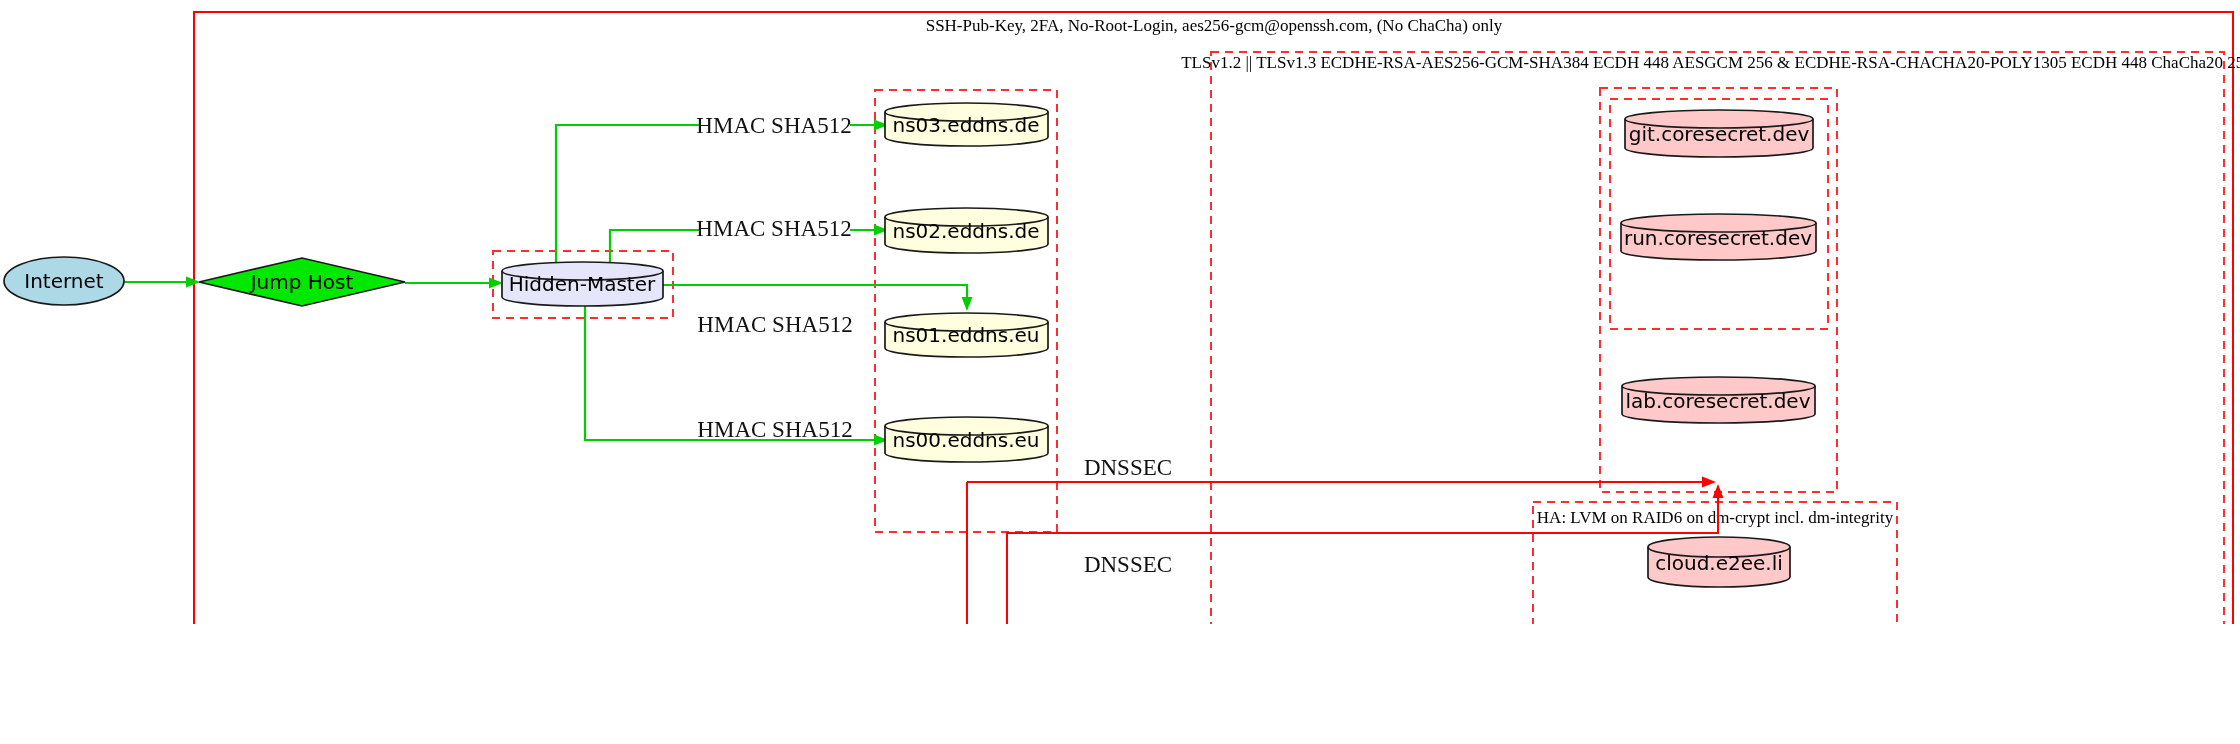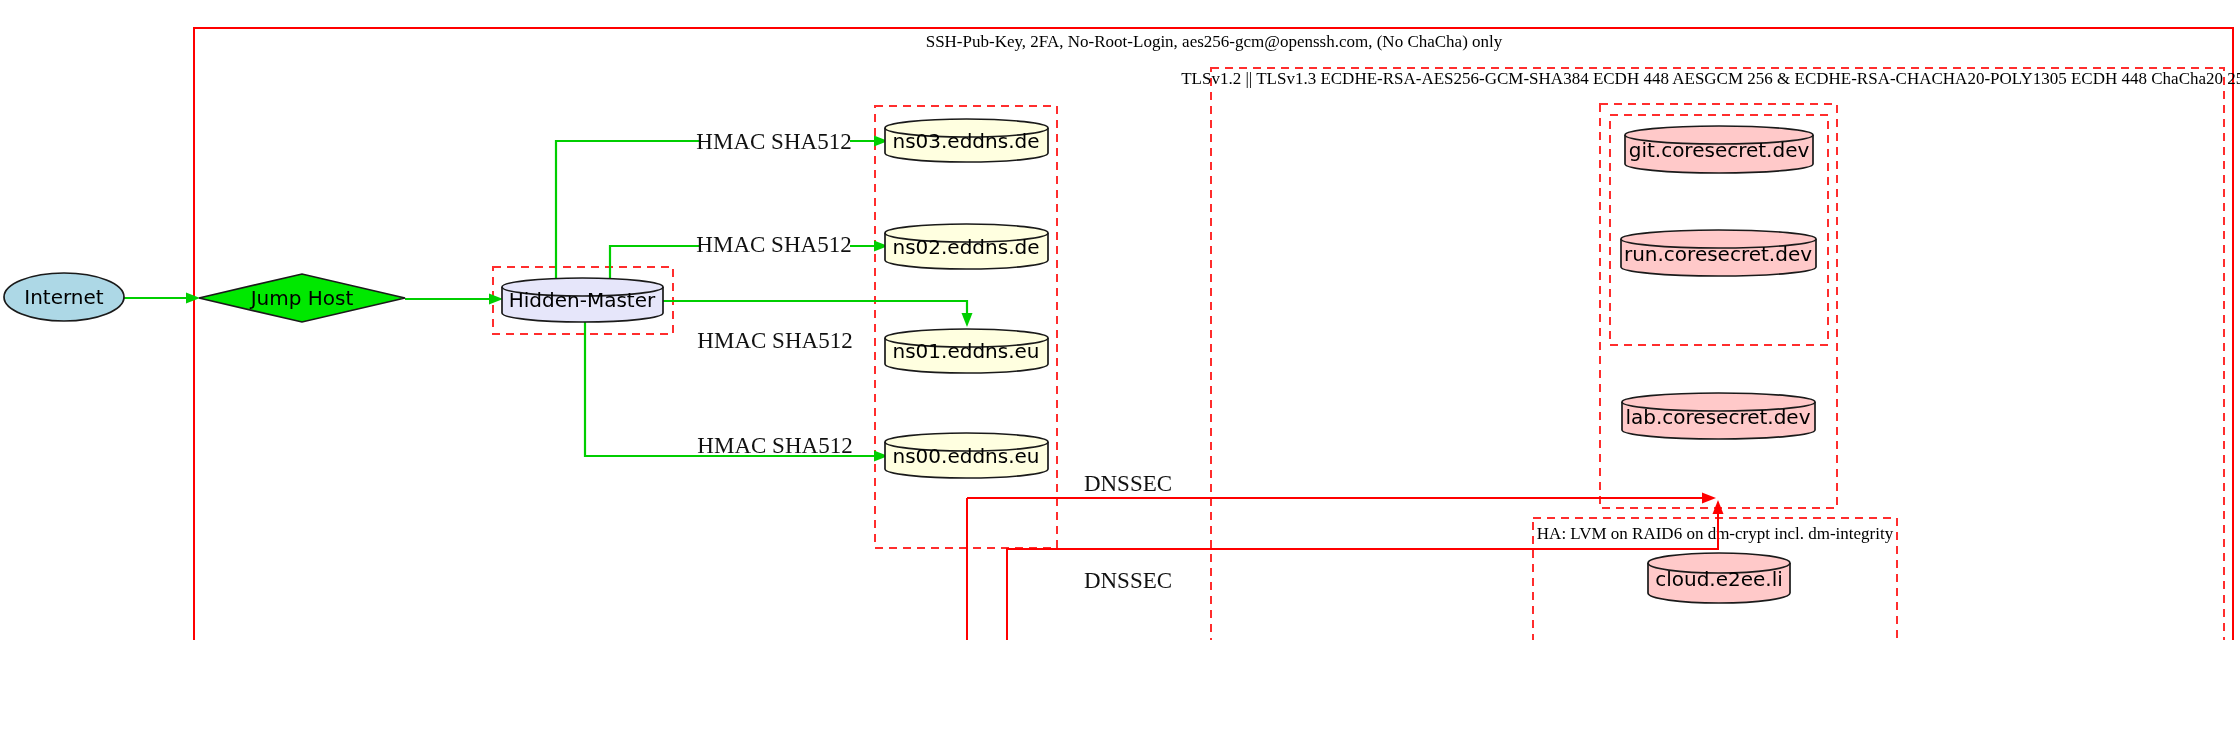--- a/index.html
+++ b/index.html
@@ -1,16 +1,16 @@
 <!DOCTYPE html>
 <html><head>
 <meta charset="utf-8">
 <style>
   html,body{margin:0;padding:0;background:#ffffff;}
-  .stage{width:2240px;height:624px;position:relative;background:#ffffff;overflow:hidden;margin-top:16px;}
+  .stage{width:2240px;height:624px;position:relative;background:#ffffff;overflow:hidden;}
   svg{display:block;}
   
   .box-solid{fill:none;stroke:#ff0000;stroke-width:2;}
   .box-dashed{fill:none;stroke:#ff2d2d;stroke-width:2;stroke-dasharray:8 6;}
   
   .edge-green{fill:none;stroke:#00ce00;stroke-width:2.2;}
   .arrow-green{fill:#00ce00;stroke:none;}
   .edge-red{fill:none;stroke:#ff0000;stroke-width:2;}
   .arrow-red{fill:#ff0000;stroke:none;}
   

